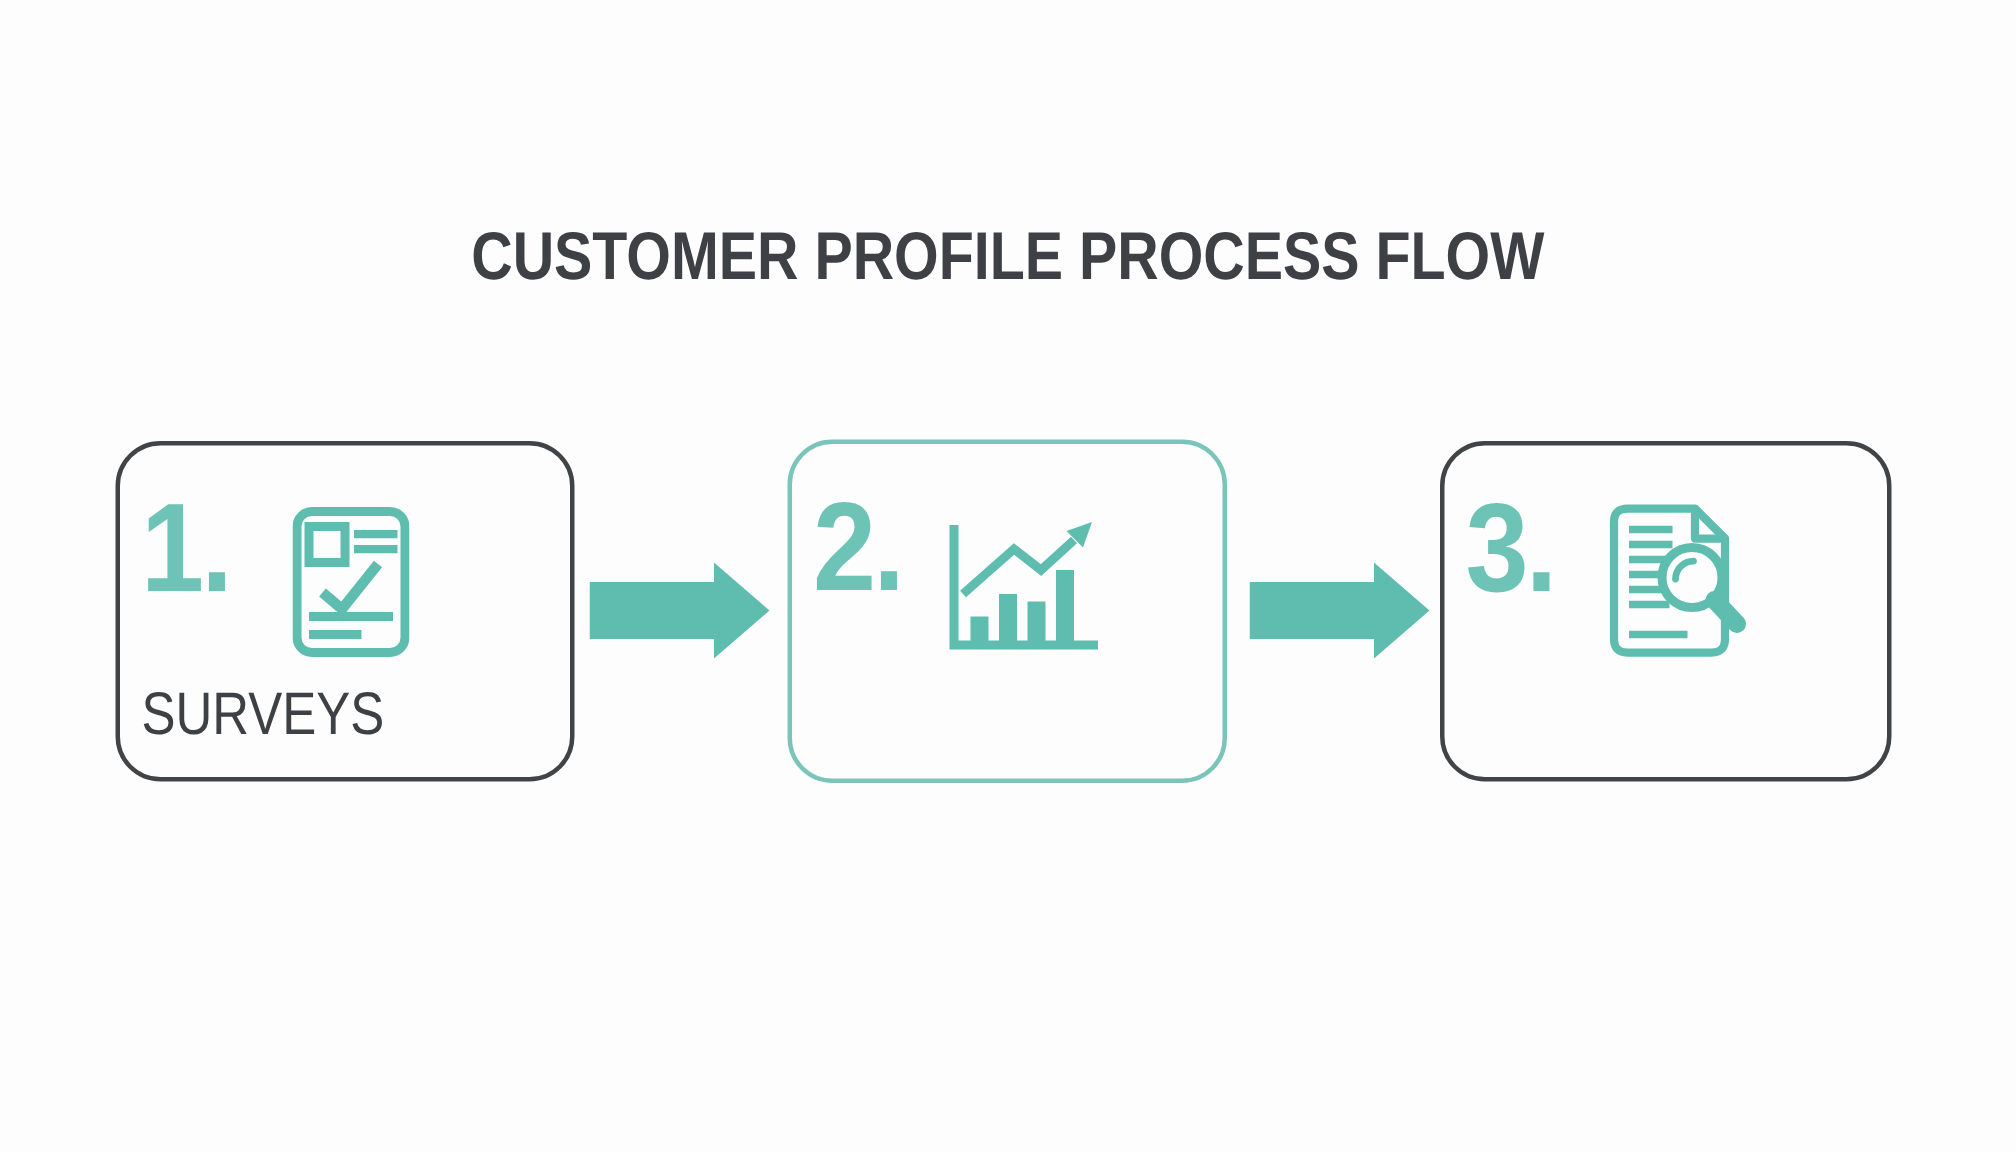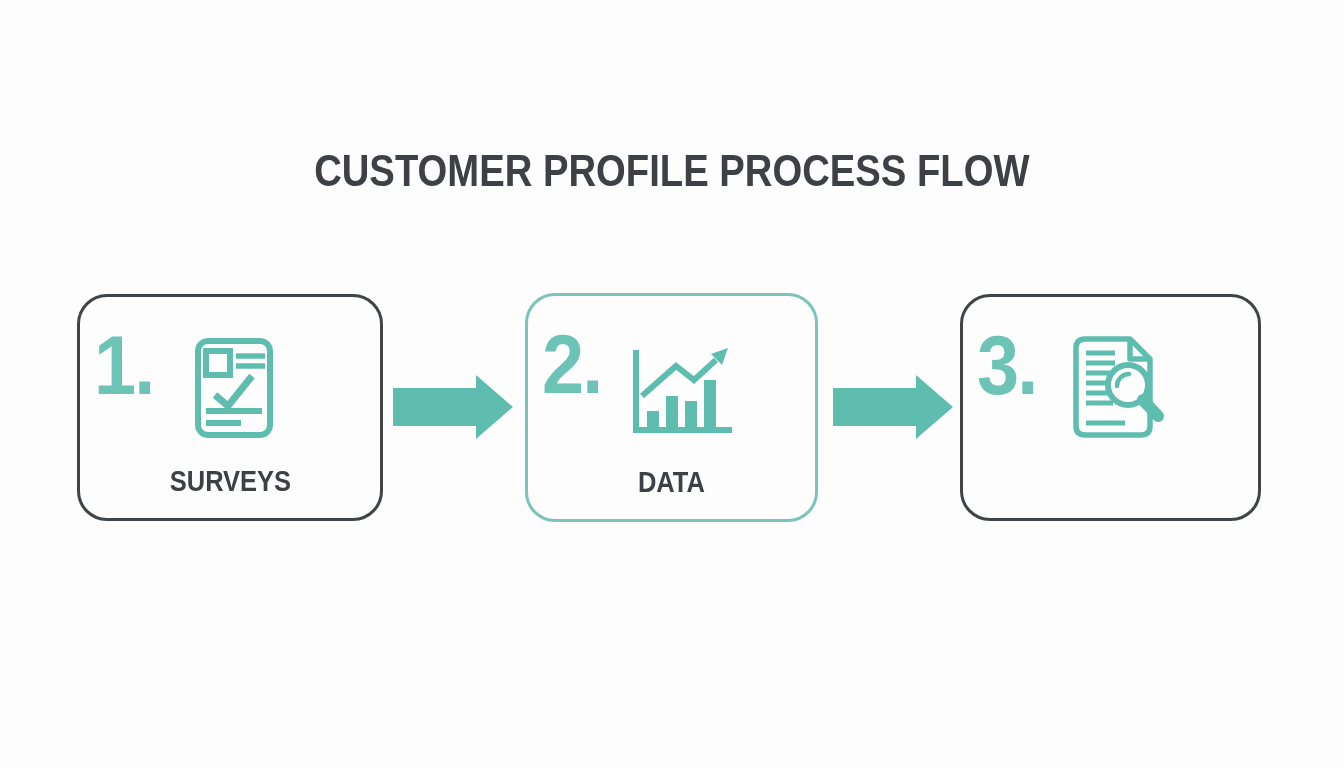--- a/index.html
+++ b/index.html
@@ -55,24 +55,23 @@
   }
   .icon {
     position: absolute;
     display: block;
   }
   .label {
     position: absolute;
     left: 0;
     right: 0;
     bottom: 22px;
-    text-align: center;
-    font-size: 30px;
+    font-size: 40px;
     line-height: 1;
-    font-weight: 700;
+    font-weight: 400;
     color: var(--text-dark, #3d4145);
   }
   .flow-arrow {
     position: absolute;
     display: block;
   }
 </style>
 </head>
 <body>
 
@@ -106,23 +105,20 @@
     <span class="num">2.</span>
     <svg class="icon" style="left:102px; top:48px;" width="104" height="92" viewBox="0 0 104 92" fill="none" stroke="var(--teal)">
       <path d="M6,6 V86 H102" stroke-width="6"></path>
       <rect x="17" y="67" width="12" height="17" fill="var(--teal)" stroke="none"></rect>
       <rect x="36" y="52" width="12" height="32" fill="var(--teal)" stroke="none"></rect>
       <rect x="55" y="57" width="12" height="27" fill="var(--teal)" stroke="none"></rect>
       <rect x="74" y="36" width="12" height="48" fill="var(--teal)" stroke="none"></rect>
       <polyline points="12,52 46,22 64,36 86,16" stroke-width="6"></polyline>
       <polygon points="98,4 81,10 92,21" fill="var(--teal)" stroke="none"></polygon>
     </svg>
-    <div class="label">
-      <span class="cond">DATA</span>
-    </div>
   </section>
 
   <svg class="flow-arrow" style="left:833px; top:375px;" width="120" height="64" viewBox="0 0 120 64">
     <polygon points="0,13 83,13 83,0 120,32 83,64 83,51 0,51" fill="var(--teal)"></polygon>
   </svg>
 
   <section class="step border-dark" style="left:960px; top:294px; width:301px; height:227px;">
     <span class="num">3.</span>
     <svg class="icon" style="left:108px; top:39px;" width="100" height="102" viewBox="0 0 100 102" fill="none" stroke="var(--teal)" stroke-width="5.5" stroke-linejoin="round">
       <path d="M59,3 H14 Q5,3 5,12 V90 Q5,99 14,99 H70 Q79,99 79,90 V23 Z"></path>

